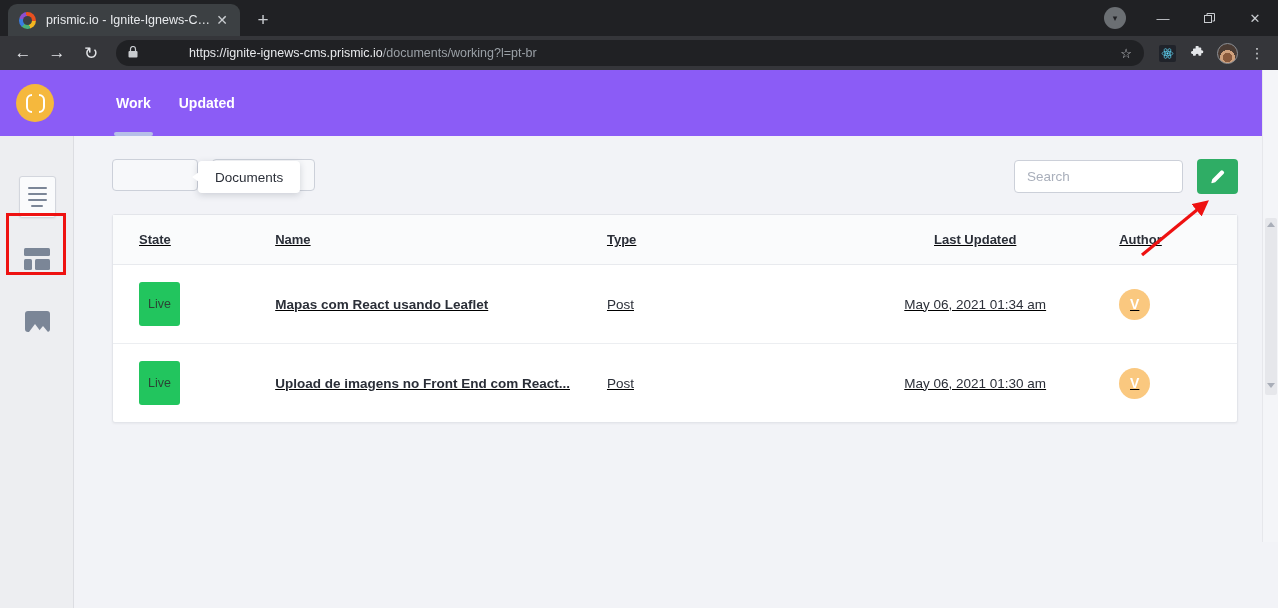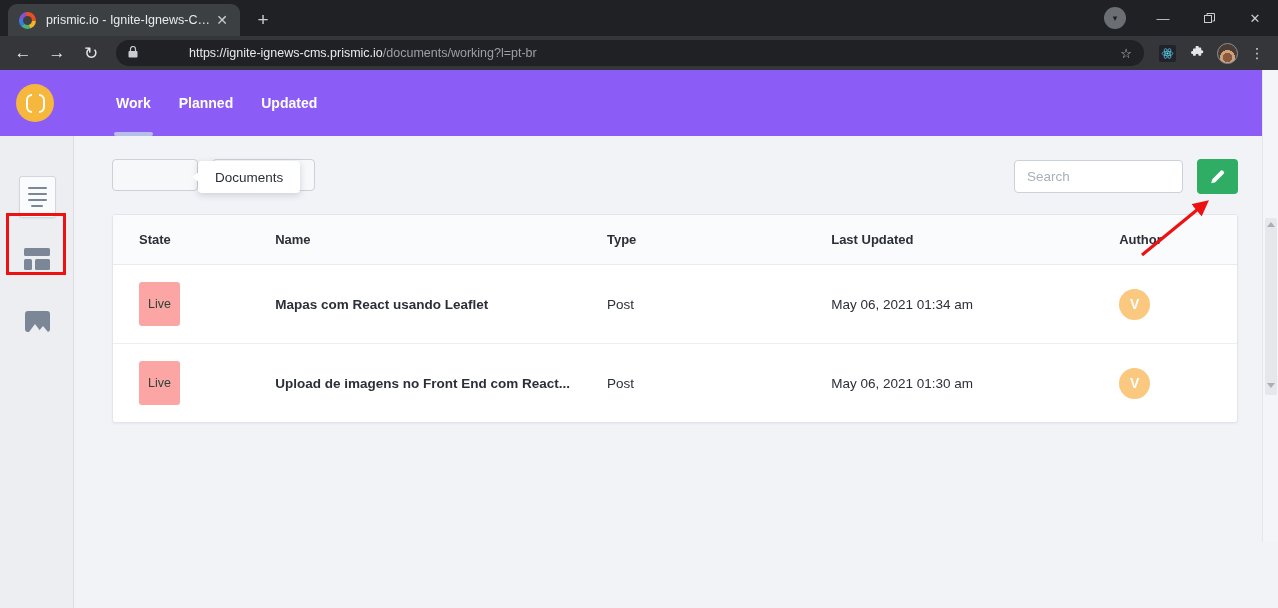--- a/index.html
+++ b/index.html
@@ -204,38 +204,38 @@
   .search::placeholder { color: #a9afbb; }
   .editbtn {
     width: 41px; height: 35px; background: #2fad65; border-radius: 4px;
     margin-left: 14px; display: flex; align-items: center; justify-content: center;
   }
 
   .card {
     background: #fff; border: 1px solid #e3e5ea; border-radius: 3px;
     box-shadow: 0 1px 2px rgba(30,40,60,.05);
   }
-  table { width: 100%; border-collapse: collapse; }
+  table { width: 100%; border-collapse: collapse; text-decoration: underline; }
   thead th {
     text-align: left; font-size: 13px; color: #2b2f38; font-weight: bold;
     padding: 17px 0; background: #fafbfc; border-bottom: 1px solid #e8eaee;
   }
   tbody td {
     font-size: 13.5px; color: #2b2f38; padding: 17px 0;
     border-bottom: 1px solid #eceef1;
   }
   tbody tr:last-child td { border-bottom: none; }
   .c-state { width: 165px; padding-left: 26px !important; }
   .c-name  { width: 340px; }
   .c-type  { width: 230px; }
-  .c-upd   { width: 295px; }
+  .c-upd   { width: 295px; text-align: center; }
   .c-auth  { width: 120px; }
   thead .c-state { padding-left: 26px; }
   .badge {
-    display: inline-block; background: #fca5a5; color: #2b4435;
+    display: inline-block; background: #22c55e; color: #2b4435;
     font-size: 12.5px; padding: 15px 9px; border-radius: 3px;
   }
   .rowname { font-weight: bold; }
   .avatar {
     width: 31px; height: 31px; border-radius: 50%; background: #fac87f;
     color: #fff; font-size: 14px; font-weight: bold;
     display: flex; align-items: center; justify-content: center;
   }
 
   
@@ -322,21 +322,20 @@
   </div>
 
   <div class="app">
 
     <div class="apphead">
       <div class="logo">
         <span class="logo-glyph"></span>
       </div>
       <div class="navtabs">
         <div class="navtab active">Work</div>
-        <div class="navtab inactive">Planned</div>
         <div class="navtab inactive">Updated</div>
       </div>
     </div>
 
     <div class="body-row">
 
       <div class="sidebar">
         <div class="side-item">
           <span class="side-doc">
             <i></i>

